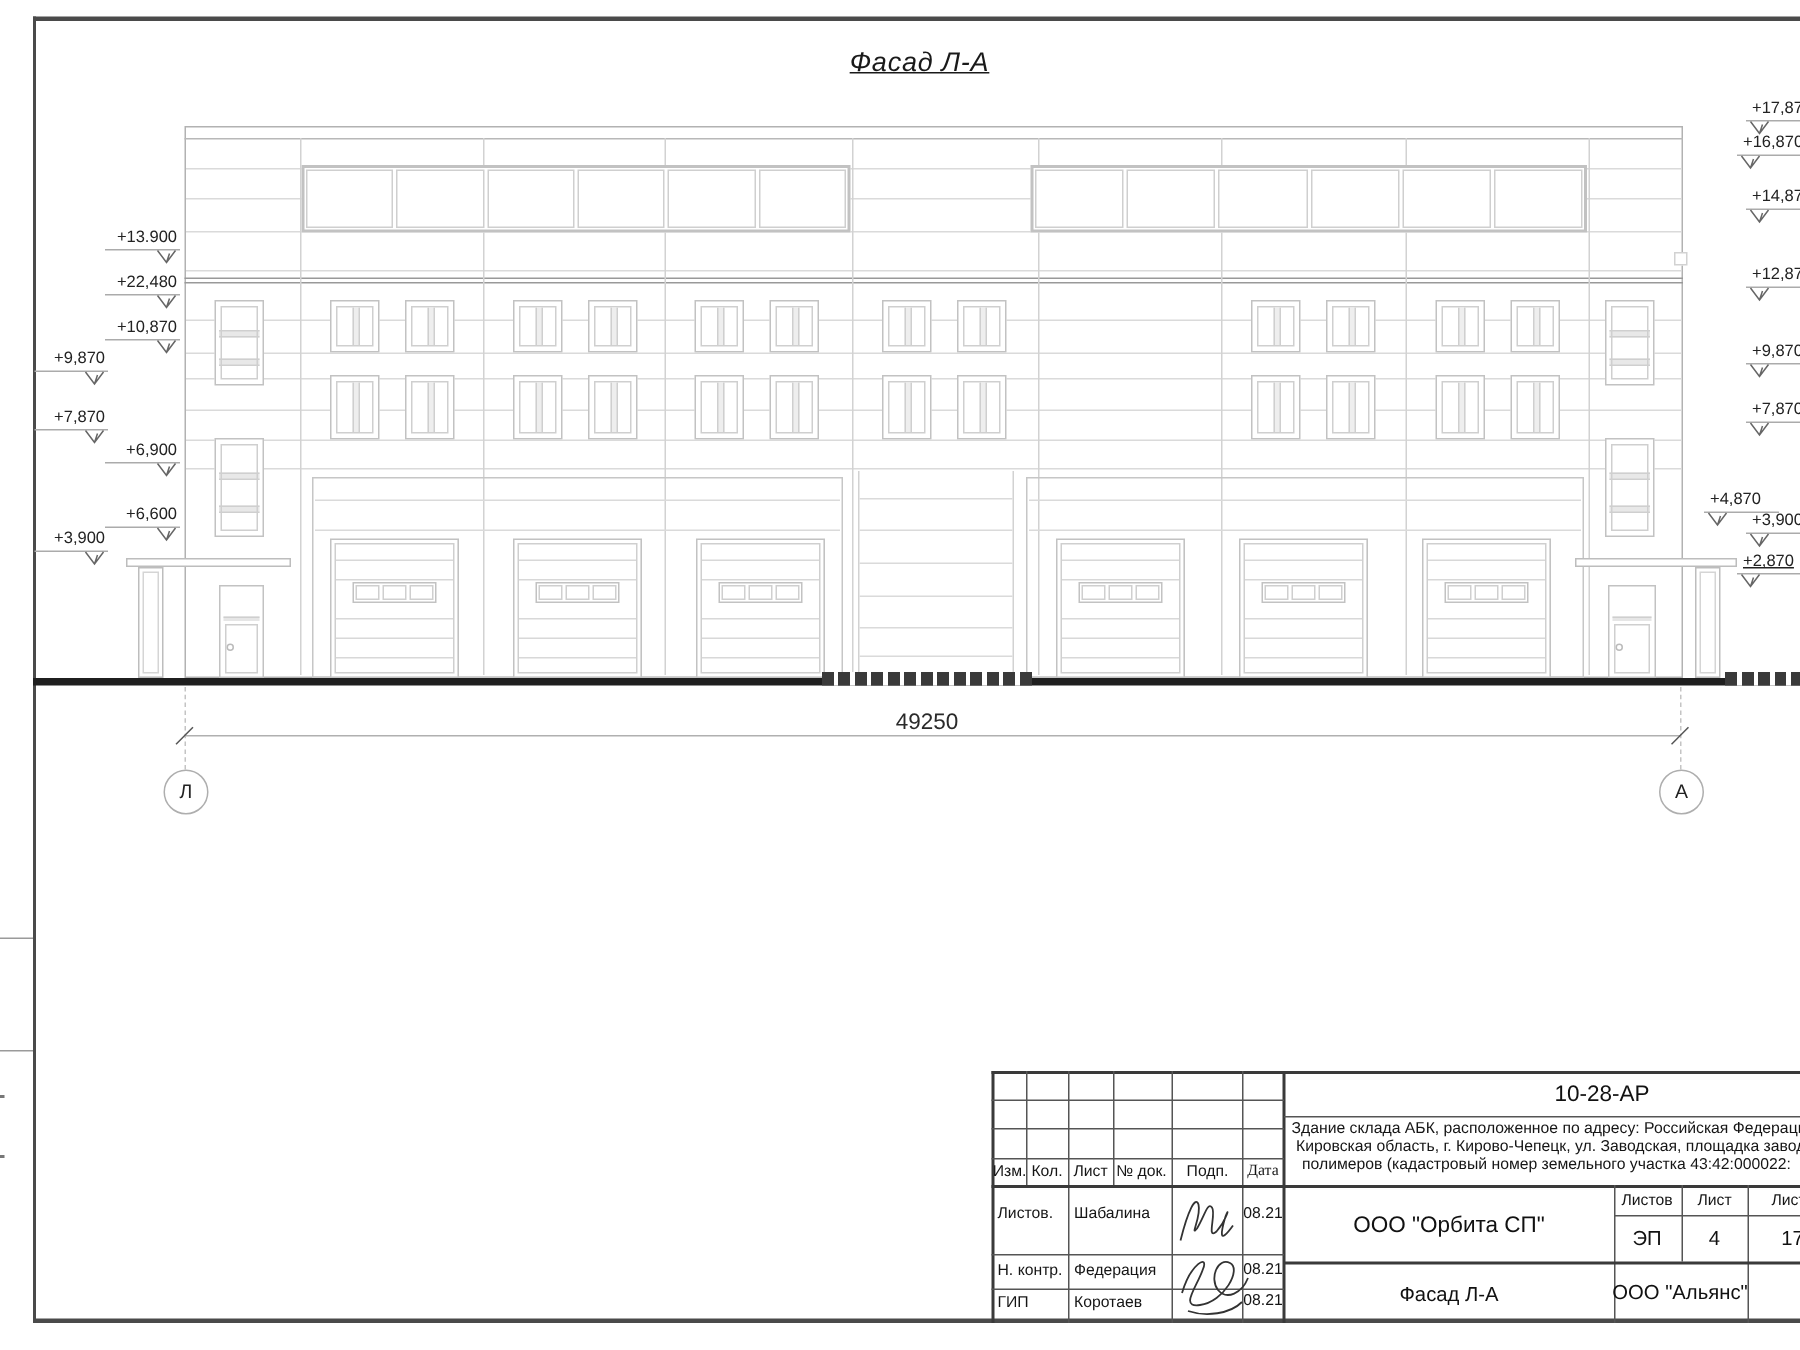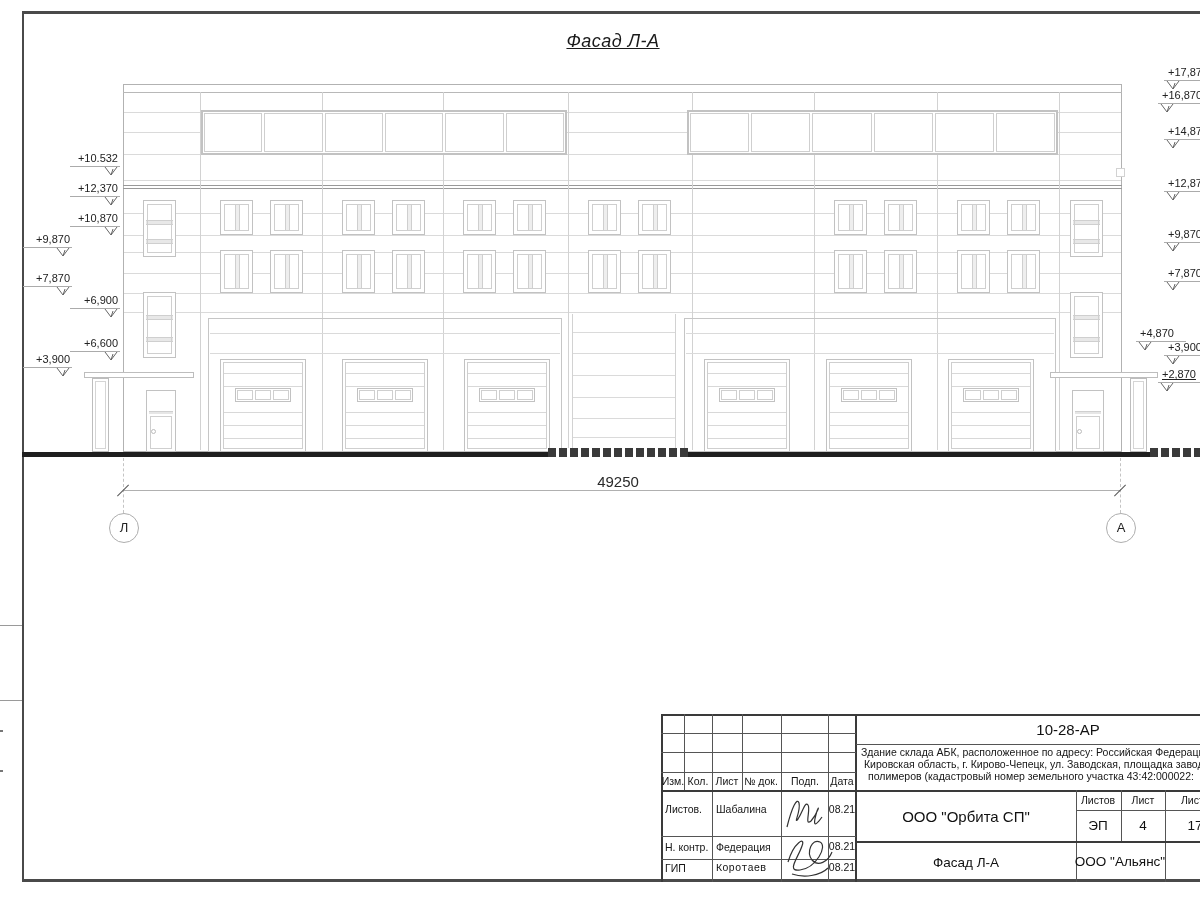--- a/index.html
+++ b/index.html
@@ -319,26 +319,26 @@
       <div class="abs" style="left: 548px; top: 448px; width: 140px; height: 9px;"></div>
       <div class="abs" style="left: 1150px; top: 448px; width: 50px; height: 9px;"></div>
       <div class="abs dashstrip" style="left: 548px; top: 448px; width: 140px; height: 9px;"></div>
       <div class="abs dashstrip" style="left: 1150px; top: 448px; width: 50px; height: 9px;"></div>
       <div class="abs" style="left: 123px; top: 490px; width: 997px; height: 1px; background: rgb(176, 176, 176);"></div>
       <div class="abs" style="left: 123px; top: 458px; width: 1px; height: 55px; border-left: 1px dashed rgb(196, 196, 196);"></div>
       <div class="abs tick45" style="left: 115px; top: 490px; width: 16px; height: 1px; background: rgb(85, 85, 85);"></div>
       <div class="abs" style="left: 1120px; top: 458px; width: 1px; height: 55px; border-left: 1px dashed rgb(196, 196, 196);"></div>
       <div class="abs tick45" style="left: 1112px; top: 490px; width: 16px; height: 1px; background: rgb(85, 85, 85);"></div>
       <div class="abs" style="left: 70px; top: 166px; width: 50px; height: 1px; background: rgb(171, 171, 171);"></div>
-      <div class="t elev-label" style="left: 40px; top: 152px; width: 78px; text-align: right;">+10.532</div>
+      <div class="t elev-label" style="left: 40px; top: 152px; width: 78px; text-align: right;">+13.900</div>
       <svg width="14" height="10" style="position: absolute; left: 104px; top: 167px; overflow: visible;">
         <path d="M1,0 L7,8 L13,0 M7,8 L9,2" stroke="#666666" fill="none" stroke-width="1"></path>
       </svg>
       <div class="abs" style="left: 70px; top: 196px; width: 50px; height: 1px; background: rgb(171, 171, 171);"></div>
-      <div class="t elev-label" style="left: 40px; top: 182px; width: 78px; text-align: right;">+12,370</div>
+      <div class="t elev-label" style="left: 40px; top: 182px; width: 78px; text-align: right;">+22,480</div>
       <svg width="14" height="10" style="position: absolute; left: 104px; top: 197px; overflow: visible;">
         <path d="M1,0 L7,8 L13,0 M7,8 L9,2" stroke="#666666" fill="none" stroke-width="1"></path>
       </svg>
       <div class="abs" style="left: 70px; top: 226px; width: 50px; height: 1px; background: rgb(171, 171, 171);"></div>
       <div class="t elev-label" style="left: 40px; top: 212px; width: 78px; text-align: right;">+10,870</div>
       <svg width="14" height="10" style="position: absolute; left: 104px; top: 227px; overflow: visible;">
         <path d="M1,0 L7,8 L13,0 M7,8 L9,2" stroke="#666666" fill="none" stroke-width="1"></path>
       </svg>
       <div class="abs" style="left: 23px; top: 247px; width: 49px; height: 1px; background: rgb(171, 171, 171);"></div>
       <div class="t elev-label" style="left: -7px; top: 233px; width: 77px; text-align: right;">+9,870</div>
@@ -445,30 +445,30 @@
     <div class="t ctr tb-big" style="left:1068px;top:721px;">10-28-АР</div>
     <div class="t tb-desc" style="left:861px;top:746px;">Здание склада АБК, расположенное по адресу: Российская Федерация,</div>
     <div class="t tb-desc" style="left:864px;top:758px;">Кировская область, г. Кирово-Чепецк, ул. Заводская, площадка завода</div>
     <div class="t tb-desc" style="left:868px;top:770px;">полимеров (кадастровый номер земельного участка 43:42:000022:</div>
 
     <div class="t ctr tb-lbl" style="left:673px;top:775px;">Изм.</div>
     <div class="t ctr tb-lbl" style="left:698px;top:775px;">Кол.</div>
     <div class="t ctr tb-lbl" style="left:727px;top:775px;">Лист</div>
     <div class="t ctr tb-lbl" style="left:761px;top:775px;">№ док.</div>
     <div class="t ctr tb-lbl" style="left:805px;top:775px;">Подп.</div>
-    <div class="t ctr tb-lbl" style="left:842px;top:775px;">Дата</div>
+    <div class="t ctr tb-lbl" style="left:842px;top:775px;font-family:Liberation Serif, serif;">Дата</div>
 
     <div class="t tb-lbl" style="left:665px;top:803px;">Листов.</div>
     <div class="t tb-lbl" style="left:716px;top:803px;">Шабалина</div>
     <div class="t ctr tb-lbl" style="left:842px;top:803px;">08.21</div>
     <div class="t tb-lbl" style="left:665px;top:841px;">Н. контр.</div>
     <div class="t tb-lbl" style="left:716px;top:841px;">Федерация</div>
     <div class="t ctr tb-lbl" style="left:842px;top:840px;">08.21</div>
     <div class="t tb-lbl" style="left:665px;top:862px;">ГИП</div>
-    <div class="t tb-lbl" style="left:716px;top:862px;font-family:Liberation Mono, monospace;">Коротаев</div>
+    <div class="t tb-lbl" style="left:716px;top:862px;">Коротаев</div>
     <div class="t ctr tb-lbl" style="left:842px;top:861px;">08.21</div>
 
     <div class="t ctr tb-big" style="left:966px;top:808px;">ООО "Орбита СП"</div>
     <div class="t ctr tb-lbl" style="left:1098px;top:794px;">Листов</div>
     <div class="t ctr tb-lbl" style="left:1143px;top:794px;">Лист</div>
     <div class="t ctr tb-lbl" style="left:1198px;top:794px;">Листов</div>
     <div class="t ctr tb-mid" style="left:1098px;top:818px;">ЭП</div>
     <div class="t ctr tb-mid" style="left:1143px;top:818px;">4</div>
     <div class="t ctr tb-mid" style="left:1195px;top:818px;">17</div>
     <div class="t ctr tb-mid" style="left:966px;top:855px;">Фасад Л-А</div>

